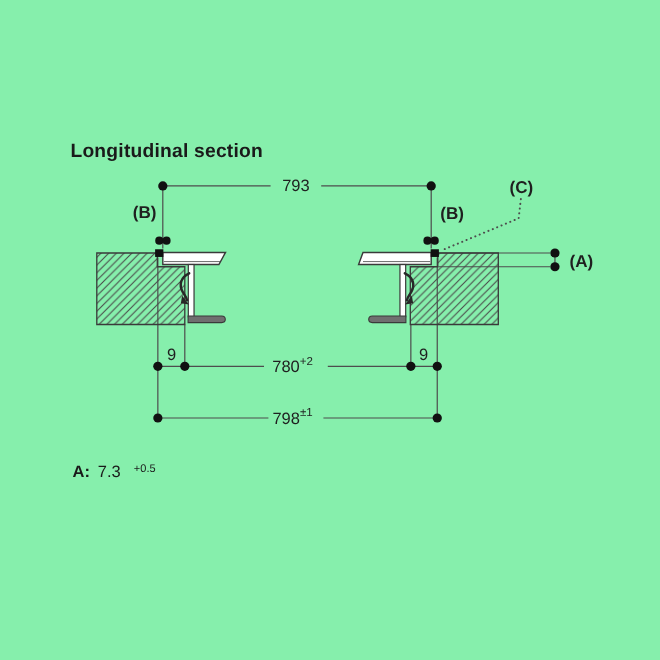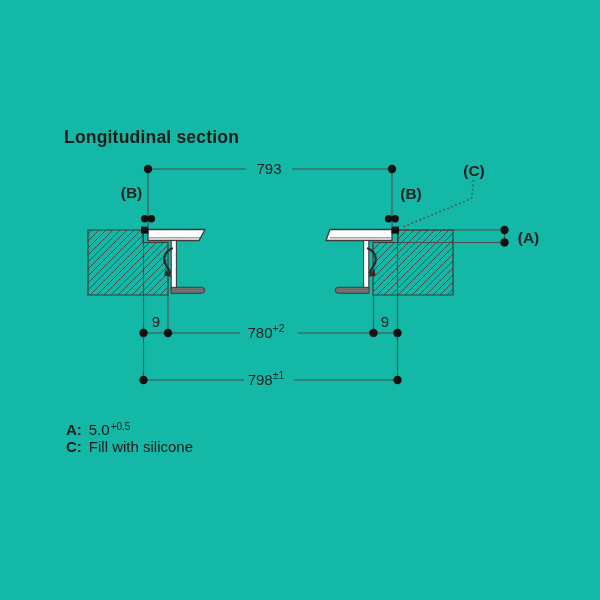--- a/index.html
+++ b/index.html
@@ -1,26 +1,26 @@
 <!DOCTYPE html>
 <html><head>
 <meta charset="utf-8">
 <style>
   html,body{margin:0;padding:0;background:#ffffff;}
-  .stage{position:relative;width:600px;height:600px;background:#14b8a6;overflow:hidden;
+  .stage{position:relative;width:600px;height:600px;background:#86efac;overflow:hidden;
          font-family:"Liberation Sans","DejaVu Sans",sans-serif;color:#1a1a1a;text-decoration:underline;}
   .title{position:absolute;left:64px;top:127px;font-size:17.5px;font-weight:bold;letter-spacing:.2px;}
   svg.diagram{position:absolute;left:0;top:0;}
   svg text{font-family:"Liberation Sans","DejaVu Sans",sans-serif;font-size:15px;fill:#1f1f1f;}
   svg text.co{font-weight:bold;font-size:15.5px;}
   svg .sup{font-size:10.5px;}
   .legend{position:absolute;left:66px;top:417px;font-size:15px;}
   .legend-row{height:20px;line-height:20px;white-space:nowrap;}
   .lk{font-weight:bold;margin-right:7px;}
-  sup.tol{font-size:10px;vertical-align:5px;margin-left:1px;}
+  sup.tol{font-size:10px;vertical-align:5px;margin-left:12px;}
   .footnote{position:absolute;left:66px;top:497px;font-size:15px;}
 </style>
 </head>
 <body>
 
 <div class="stage">
 
   <div class="title">Longitudinal section</div>
 
   <svg class="diagram" width="600" height="600" viewBox="0 0 600 600">
@@ -101,21 +101,18 @@
     <text x="156" y="327" text-anchor="middle">9</text>
     <text x="385" y="327" text-anchor="middle">9</text>
     <text class="co" x="131.5" y="198" text-anchor="middle">(B)</text>
     <text class="co" x="411" y="199" text-anchor="middle">(B)</text>
     <text class="co" x="474" y="175.5" text-anchor="middle">(C)</text>
     <text class="co" x="528.5" y="242.5" text-anchor="middle">(A)</text>
   </svg>
 
   <div class="legend">
     <div class="legend-row">
-      <span class="lk">A:</span><span>5.0</span><sup class="tol">+0.5</sup>
-    </div>
-    <div class="legend-row">
-      <span class="lk">C:</span><span>Fill with silicone</span>
+      <span class="lk">A:</span><span>7.3</span><sup class="tol">+0.5</sup>
     </div>
   </div>
 
 
 </div>
 
 </body></html>

